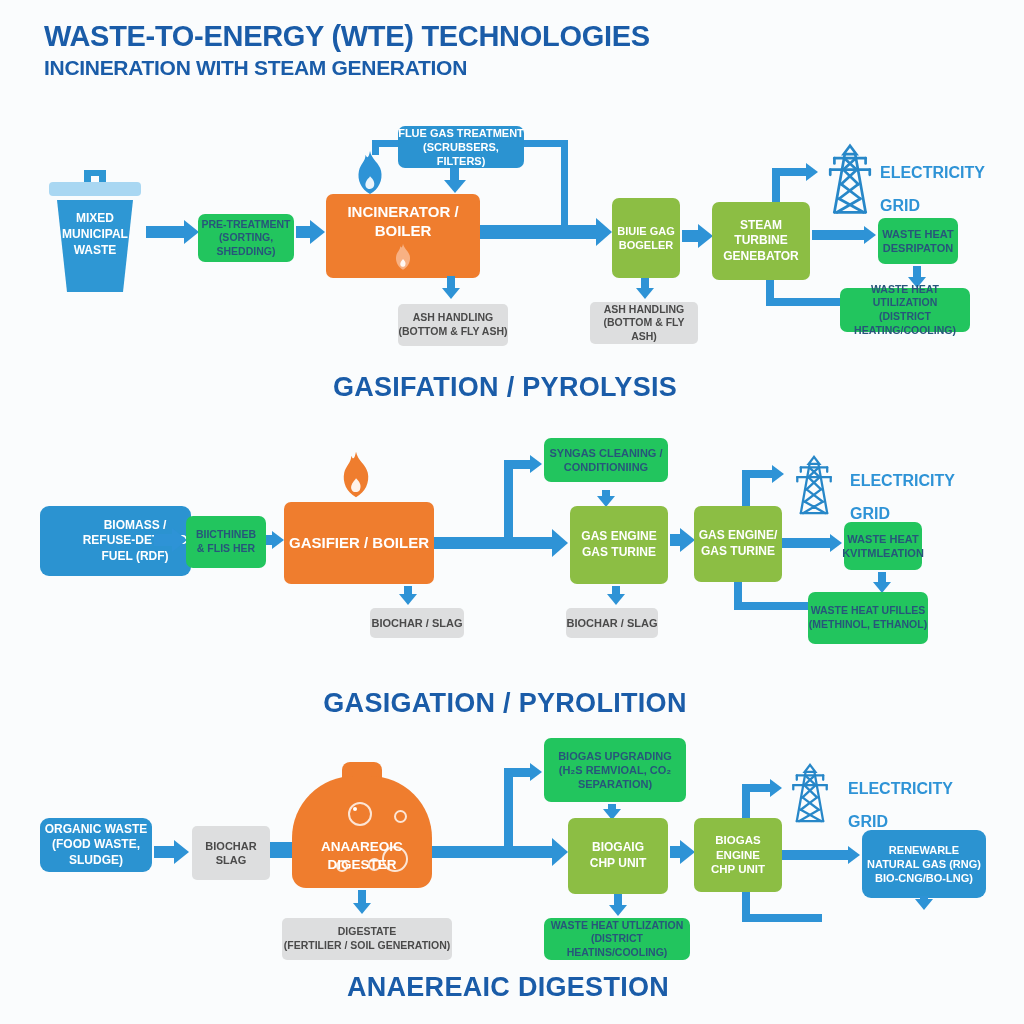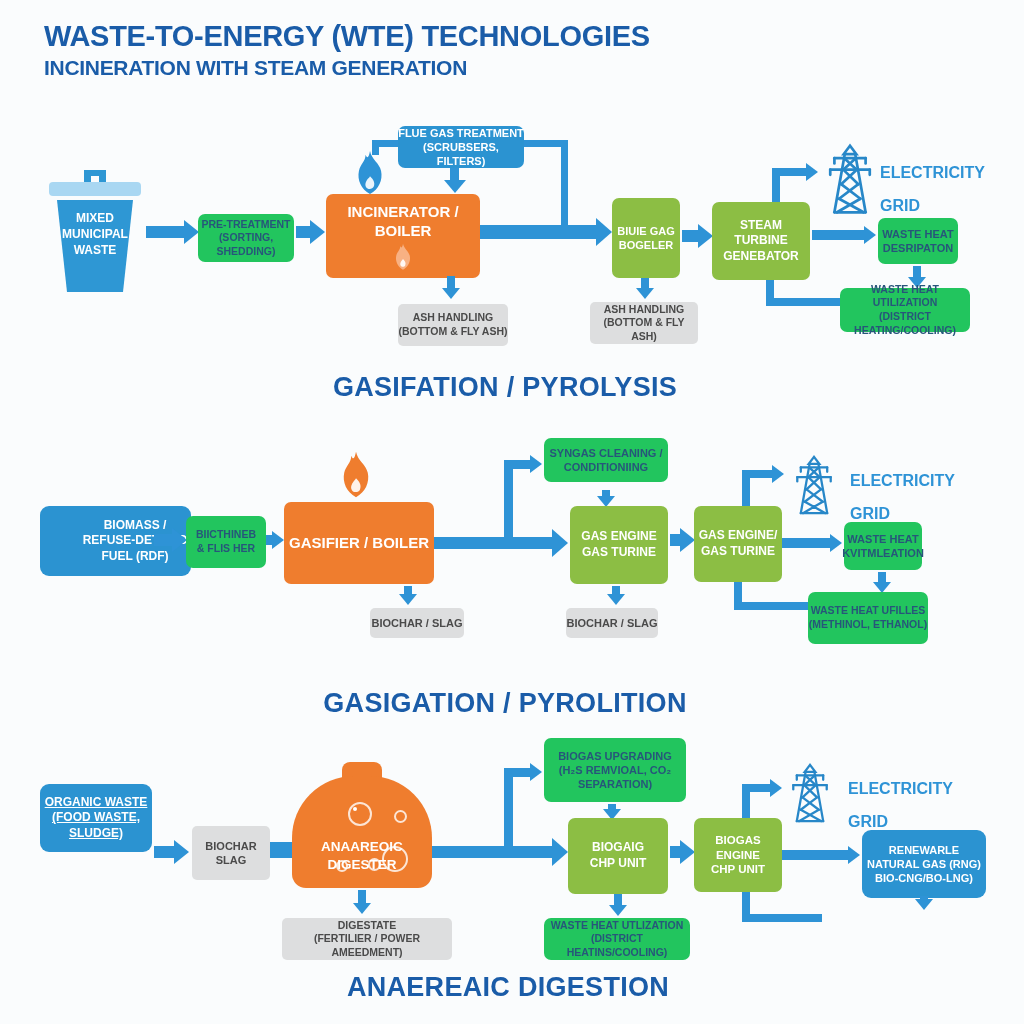--- a/index.html
+++ b/index.html
@@ -206,21 +206,21 @@
 
   <div class="v" style="left:404px;top:586px;width:8px;height:10px;"></div>
   <div class="ad sm" style="left:399px;top:594px;"></div>
   <div class="box gray" style="left:370px;top:608px;width:94px;height:30px;font-size:11px;">BIOCHAR / SLAG</div>
   <div class="v" style="left:612px;top:586px;width:8px;height:10px;"></div>
   <div class="ad sm" style="left:607px;top:594px;"></div>
   <div class="box gray" style="left:566px;top:608px;width:92px;height:30px;font-size:11px;">BIOCHAR / SLAG</div>
 
   <div class="sechdr" style="left:245px;top:688px;">GASIGATION / PYROLITION</div>
 
-  <div class="box solidblue" style="left:40px;top:784px;width:112px;height:68px;font-size:12px;border-radius:9px;text-decoration:underline;">ORGANIC WASTE
+  <div class="box solidblue" style="left:40px;top:818px;width:112px;height:54px;font-size:12px;border-radius:9px;">ORGANIC WASTE
 (FOOD WASTE,
 SLUDGE)</div>
   <div class="h" style="left:154px;top:846px;width:20px;height:12px;"></div>
   <div class="ar" style="left:174px;top:840px;"></div>
   <div class="box gray" style="left:192px;top:826px;width:78px;height:54px;font-size:11px;">BIOCHAR
 SLAG</div>
   <div class="h" style="left:270px;top:842px;width:24px;height:16px;"></div>
 
   <div class="abs" style="left:292px;top:762px;width:140px;height:134px;">
     <div class="digester-body" style="left:50px;top:0;width:40px;height:20px;border-radius:8px 8px 0 0;"></div>
@@ -275,17 +275,17 @@
   <div class="h" style="left:742px;top:914px;width:80px;height:8px;"></div>
 
   <div class="v" style="left:614px;top:894px;width:8px;height:12px;"></div>
   <div class="ad sm" style="left:609px;top:905px;"></div>
   <div class="box lightblue" style="left:544px;top:918px;width:146px;height:42px;font-size:10.5px;">WASTE HEAT UTLIZATION
 (DISTRICT HEATINS/COOLING)</div>
 
   <div class="v" style="left:358px;top:890px;width:8px;height:14px;"></div>
   <div class="ad sm" style="left:353px;top:903px;"></div>
   <div class="box gray" style="left:282px;top:918px;width:170px;height:42px;font-size:10.5px;">DIGESTATE
-(FERTILIER / POWER AMEEDMENT)</div>
+(FERTILIER / SOIL GENERATION)</div>
 
   <div class="sechdr" style="left:248px;top:972px;">ANAEREAIC DIGESTION</div>
 
 </div>
 
 </body></html>

